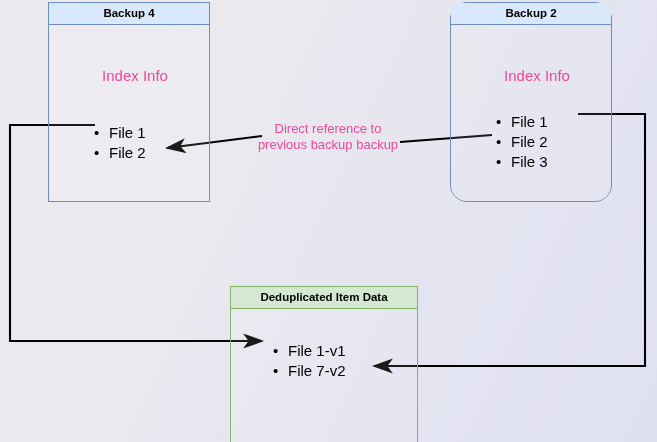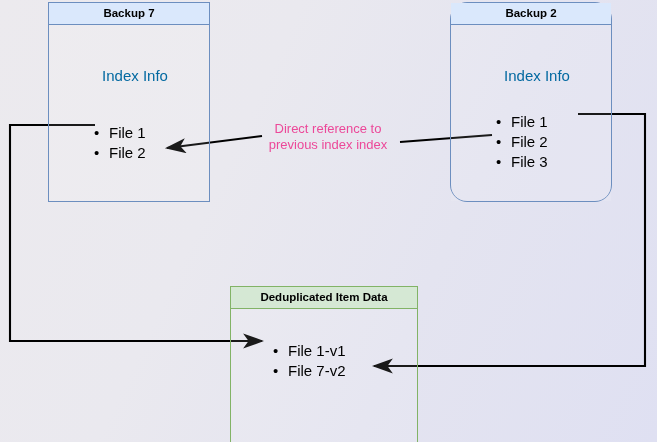--- a/index.html
+++ b/index.html
@@ -59,21 +59,21 @@
     border-bottom-color: #82b366;
   }
   .node.green .node-body { background: rgba(255,255,255,0.10); }
 
   
   .index-label {
     position: absolute;
     left: 12px; right: 0;
     text-align: center;
     font-size: 15px;
-    color: #0369a1;
+    color: #ec4899;
   }
   ul.file-list {
     position: absolute;
     margin: 0;
     padding: 0;
     list-style: none;
   }
   ul.file-list li {
     font-size: 15px;
     color: #000;
@@ -115,21 +115,21 @@
     <path d="M 95,125 L 10,125 L 10,341 L 262,341" fill="none" stroke="#000" stroke-width="2.1" marker-end="url(#arrowEnd)"></path>
 
     <path d="M 578,114 L 645,114 L 645,366 L 374,366" fill="none" stroke="#000" stroke-width="2.1" marker-end="url(#arrowEnd)"></path>
 
     <path d="M 492,135 L 400,142" fill="none" stroke="#000" stroke-width="2.1"></path>
 
     <path d="M 262,136 L 167,148" fill="none" stroke="#000" stroke-width="2.1" marker-end="url(#arrowEnd)"></path>
   </svg>
 
   <div class="node blue" style="left:48px; top:2px; width:162px; height:200px;">
-    <div class="node-head">Backup 7</div>
+    <div class="node-head">Backup 4</div>
     <div class="node-body">
       <div class="index-label" style="top:42px;">Index Info</div>
       <ul class="file-list" style="left:45px; top:98px;">
         <li>File 1</li>
         <li>File 2</li>
       </ul>
     </div>
   </div>
 
   <div class="node blue" style="left:450px; top:2px; width:162px; height:200px;border-radius:17px;">
@@ -149,16 +149,16 @@
     <div class="node-body">
       <ul class="file-list" style="left:42px; top:32px;">
         <li>File 1-v1</li>
         <li>File 7-v2</li>
       </ul>
     </div>
   </div>
 
   <div class="edge-label" style="left:248px; top:121px; width:160px;">
     <div>Direct reference to</div>
-    <div>previous index index</div>
+    <div>previous backup backup</div>
   </div>
 
 </div>
 
 </body></html>

